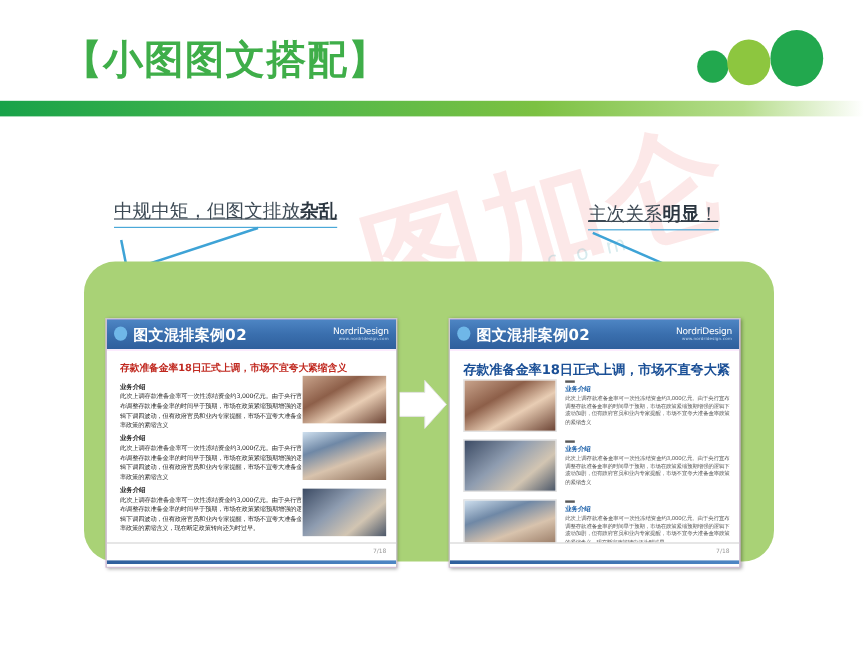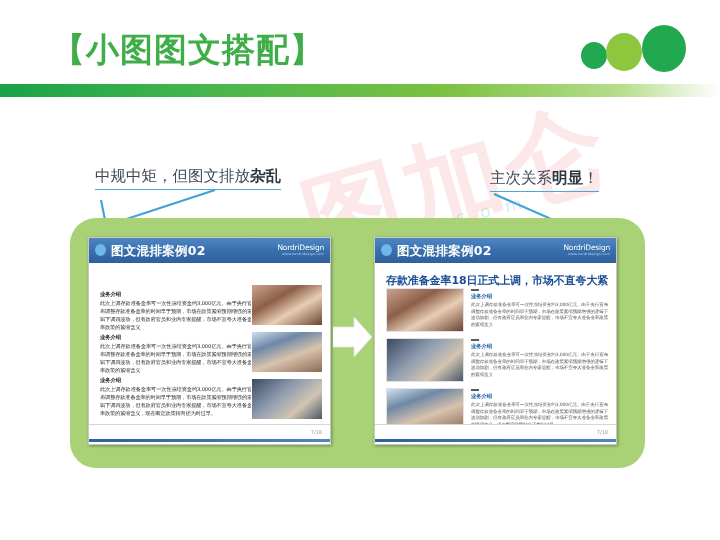--- a/index.html
+++ b/index.html
@@ -67,20 +67,21 @@
   }
 
   
   .annot {
     position: absolute;
     font-size: 15.5px;
     color: #3d4a55;
     white-space: nowrap;
     border-bottom: 1.6px solid #4aa8d8;
     padding-bottom: 2px;
+    text-decoration: underline;
   }
   .annot b { font-weight: bold; color: #2b3640; }
   .annot-left  { left: 95px; top: 166px; }
   .annot-right { left: 454px; top: 168px; margin-left: 36px; }
 
   .pointer { position: absolute; overflow: visible; }
   .pointer line { stroke: #3ea3d6; stroke-width: 2.1; }
 
   
   .green-panel {
@@ -91,20 +92,21 @@
     border-radius: 26px;
   }
 
   
   .thumb {
     position: absolute;
     background: #f0abfc;
     border: 1px solid #c9c9c9;
     box-shadow: 1px 1px 3px rgba(0,0,0,0.35);
     overflow: hidden;
+    margin-top: 28px;
   }
   .thumb-left  { left: 88px;  top: 237px; width: 243px; height: 208px; }
   .thumb-right { left: 374px; top: 237px; width: 243px; height: 208px; }
 
   .thumb-head {
     position: relative;
     height: 26px;
     background: linear-gradient(to bottom, #4e86c4 0%, #3a6fae 50%, #2f5f9c 100%);
     border-bottom: 1px solid #ffffff;
   }
@@ -285,20 +287,21 @@
     <div class="thumb-head">
       <div class="head-bullet"></div>
       <div class="head-title">图文混排案例02</div>
       <div class="head-logo">
         <span class="logo-main">NordriDesign</span>
         <span class="logo-sub">www.nordridesign.com</span>
       </div>
     </div>
 
     <div class="thumb-body">
+      <div class="l-headline">存款准备金率18日正式上调，市场不宜夸大紧缩含义</div>
 
       <div class="l-text-col">
         <div class="l-sub">业务介绍</div>
         <div class="l-para">此次上调存款准备金率可一次性冻结资金约3,000亿元。由于央行官布调整存款准备金率的时间早于预期，市场在政策紧缩预期增强的逻辑下调四波动，但有政府官员和业内专家提醒，市场不宜夸大准备金率政策的紧缩含义</div>
         <div class="l-sub">业务介绍</div>
         <div class="l-para">此次上调存款准备金率可一次性冻结资金约3,000亿元。由于央行官布调整存款准备金率的时间早于预期，市场在政策紧缩预期增强的逻辑下调四波动，但有政府官员和业内专家提醒，市场不宜夸大准备金率政策的紧缩含义</div>
         <div class="l-sub">业务介绍</div>
         <div class="l-para">此次上调存款准备金率可一次性冻结资金约3,000亿元。由于央行官布调整存款准备金率的时间早于预期，市场在政策紧缩预期增强的逻辑下调四波动，但有政府官员和业内专家提醒，市场不宜夸大准备金率政策的紧缩含义，现在断定政策转向还为时过早。</div>
       </div>
 

